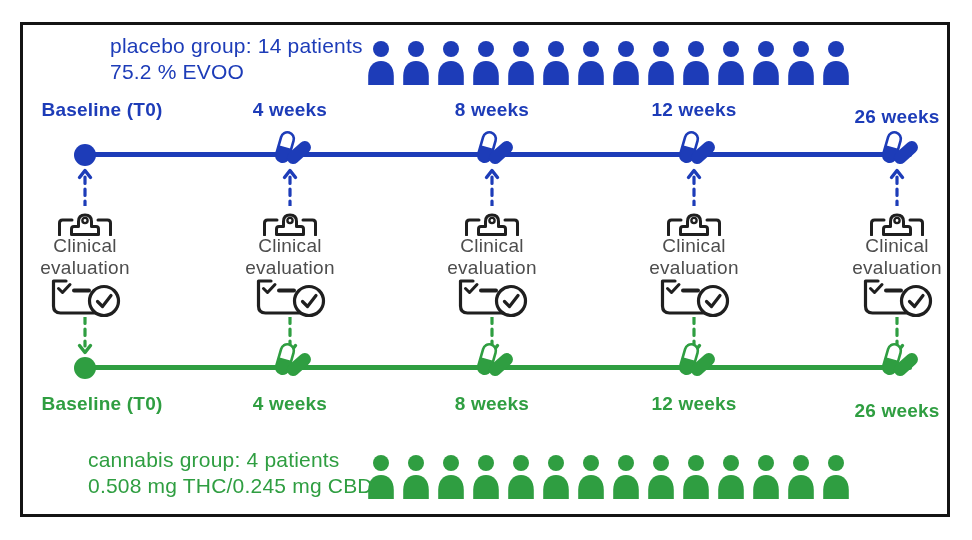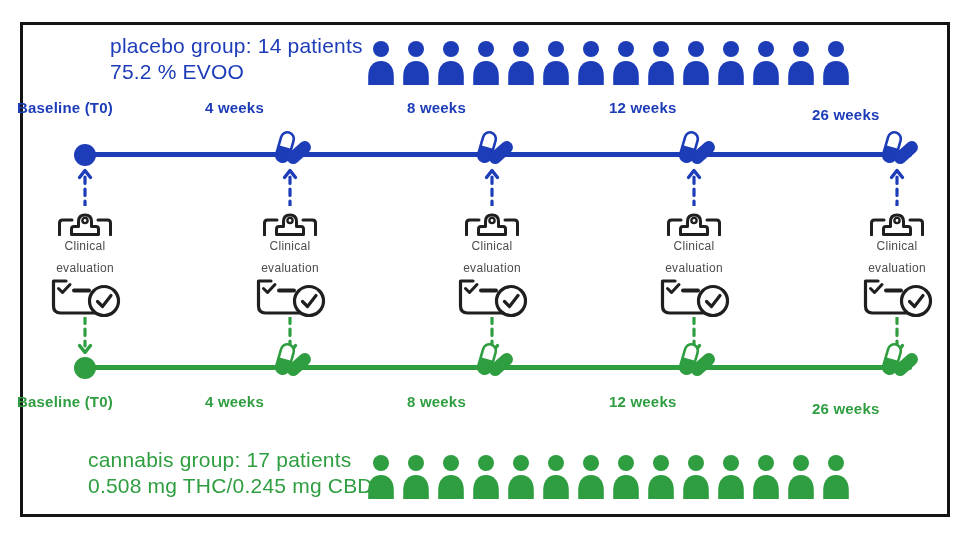--- a/index.html
+++ b/index.html
@@ -20,27 +20,27 @@
 
   .group-label { font-size: 21px; font-weight: 500; line-height: 26px; letter-spacing: 0.2px; }
 
   .people { display: flex; gap: 5px; }
   .people svg { display: block; }
 
   .tl-line { height: 5px; border-radius: 3px; background: currentColor; }
   .tl-dot { width: 22px; height: 22px; border-radius: 50%; background: currentColor; }
 
   .tl-label {
-    width: 170px; text-align: left;
-    font-size: 15px; font-weight: 600; letter-spacing: 0.2px;
+    width: 170px; text-align: center;
+    font-size: 19px; font-weight: 600; letter-spacing: 0.2px;
   }
 
   .eval-text {
     width: 150px; text-align: center;
-    font-size: 12px; line-height: 22px; color: var(--eval, #4d4d4d);
+    font-size: 19px; line-height: 22px; color: var(--eval, #4d4d4d);
     letter-spacing: 0.3px;
   }
   svg { display: block; }
 </style>
 </head>
 <body>
 
 <div class="abs" style="left:0;top:0;width:972px;height:468px;">
   <div class="frame"></div>
 
@@ -324,21 +324,21 @@
       </g>
   </svg>
 
   <div class="abs tl-label green" style="left:17px;top:393px;">Baseline (T0)</div>
   <div class="abs tl-label green" style="left:205px;top:393px;">4 weeks</div>
   <div class="abs tl-label green" style="left:407px;top:393px;">8 weeks</div>
   <div class="abs tl-label green" style="left:609px;top:393px;">12 weeks</div>
   <div class="abs tl-label green" style="left:812px;top:400px;">26 weeks</div>
 
   <div class="abs group-label green" style="left:88px;top:447px;">
-    <div>cannabis group: 17 patients</div>
+    <div>cannabis group: 4 patients</div>
     <div>0.508 mg THC/0.245 mg CBD</div>
   </div>
 
   <div class="abs people green" style="left:366px;top:454px;">
     <svg class="person" width="30" height="45" viewBox="0 0 30 45" fill="currentColor">
       <circle cx="15" cy="9" r="8"></circle>
       <path d="M2.2 45 L2.2 36 C2.2 26.5 7.5 21 15 21 C22.5 21 27.8 26.5 27.8 36 L27.8 45 Z"></path>
     </svg>
   <svg class="person" width="30" height="45" viewBox="0 0 30 45" fill="currentColor">
       <circle cx="15" cy="9" r="8"></circle>

